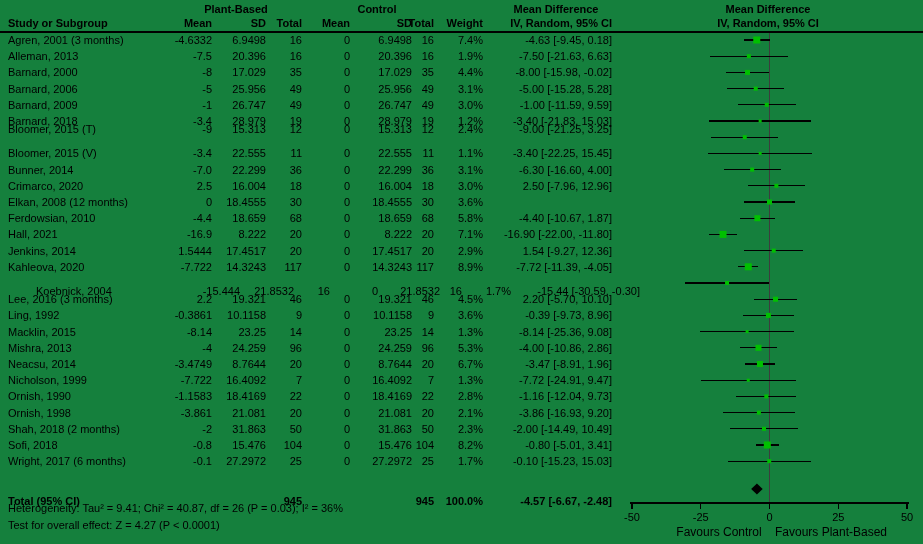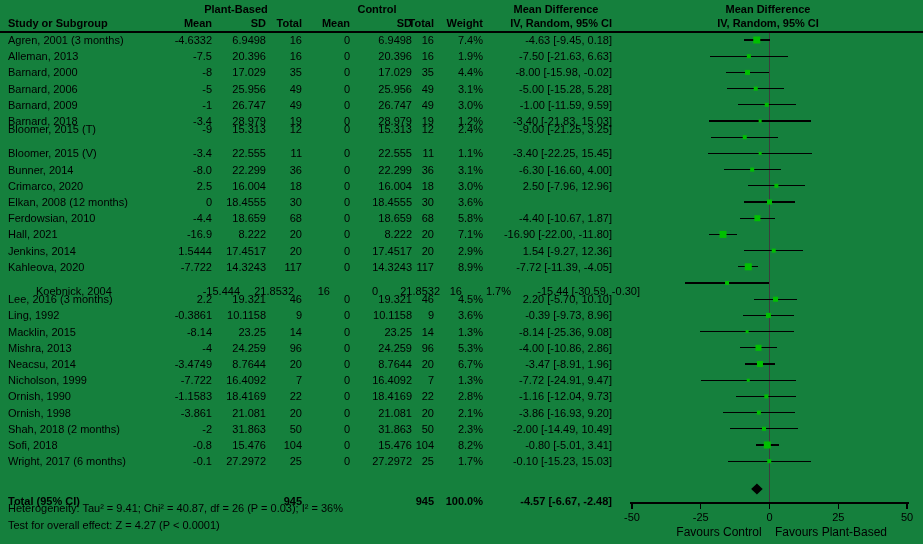--- a/index.html
+++ b/index.html
@@ -137,21 +137,21 @@
         <span class="cell c2">22.555</span>
         <span class="cell c3">11</span>
         <span class="cell c4">0</span>
         <span class="cell c5">22.555</span>
         <span class="cell c6">11</span>
         <span class="cell c7">1.1%</span>
         <span class="cell c8">-3.40 [-22.25, 15.45]</span>
       </div>
       <div class="row" style="top: 161.6px;">
         <span class="cell c-study">Bunner, 2014</span>
-        <span class="cell c1">-8.0</span>
+        <span class="cell c1">-7.0</span>
         <span class="cell c2">22.299</span>
         <span class="cell c3">36</span>
         <span class="cell c4">0</span>
         <span class="cell c5">22.299</span>
         <span class="cell c6">36</span>
         <span class="cell c7">3.1%</span>
         <span class="cell c8">-6.30 [-16.60, 4.00]</span>
       </div>
       <div class="row" style="top: 177.8px;">
         <span class="cell c-study">Crimarco, 2020</span>

